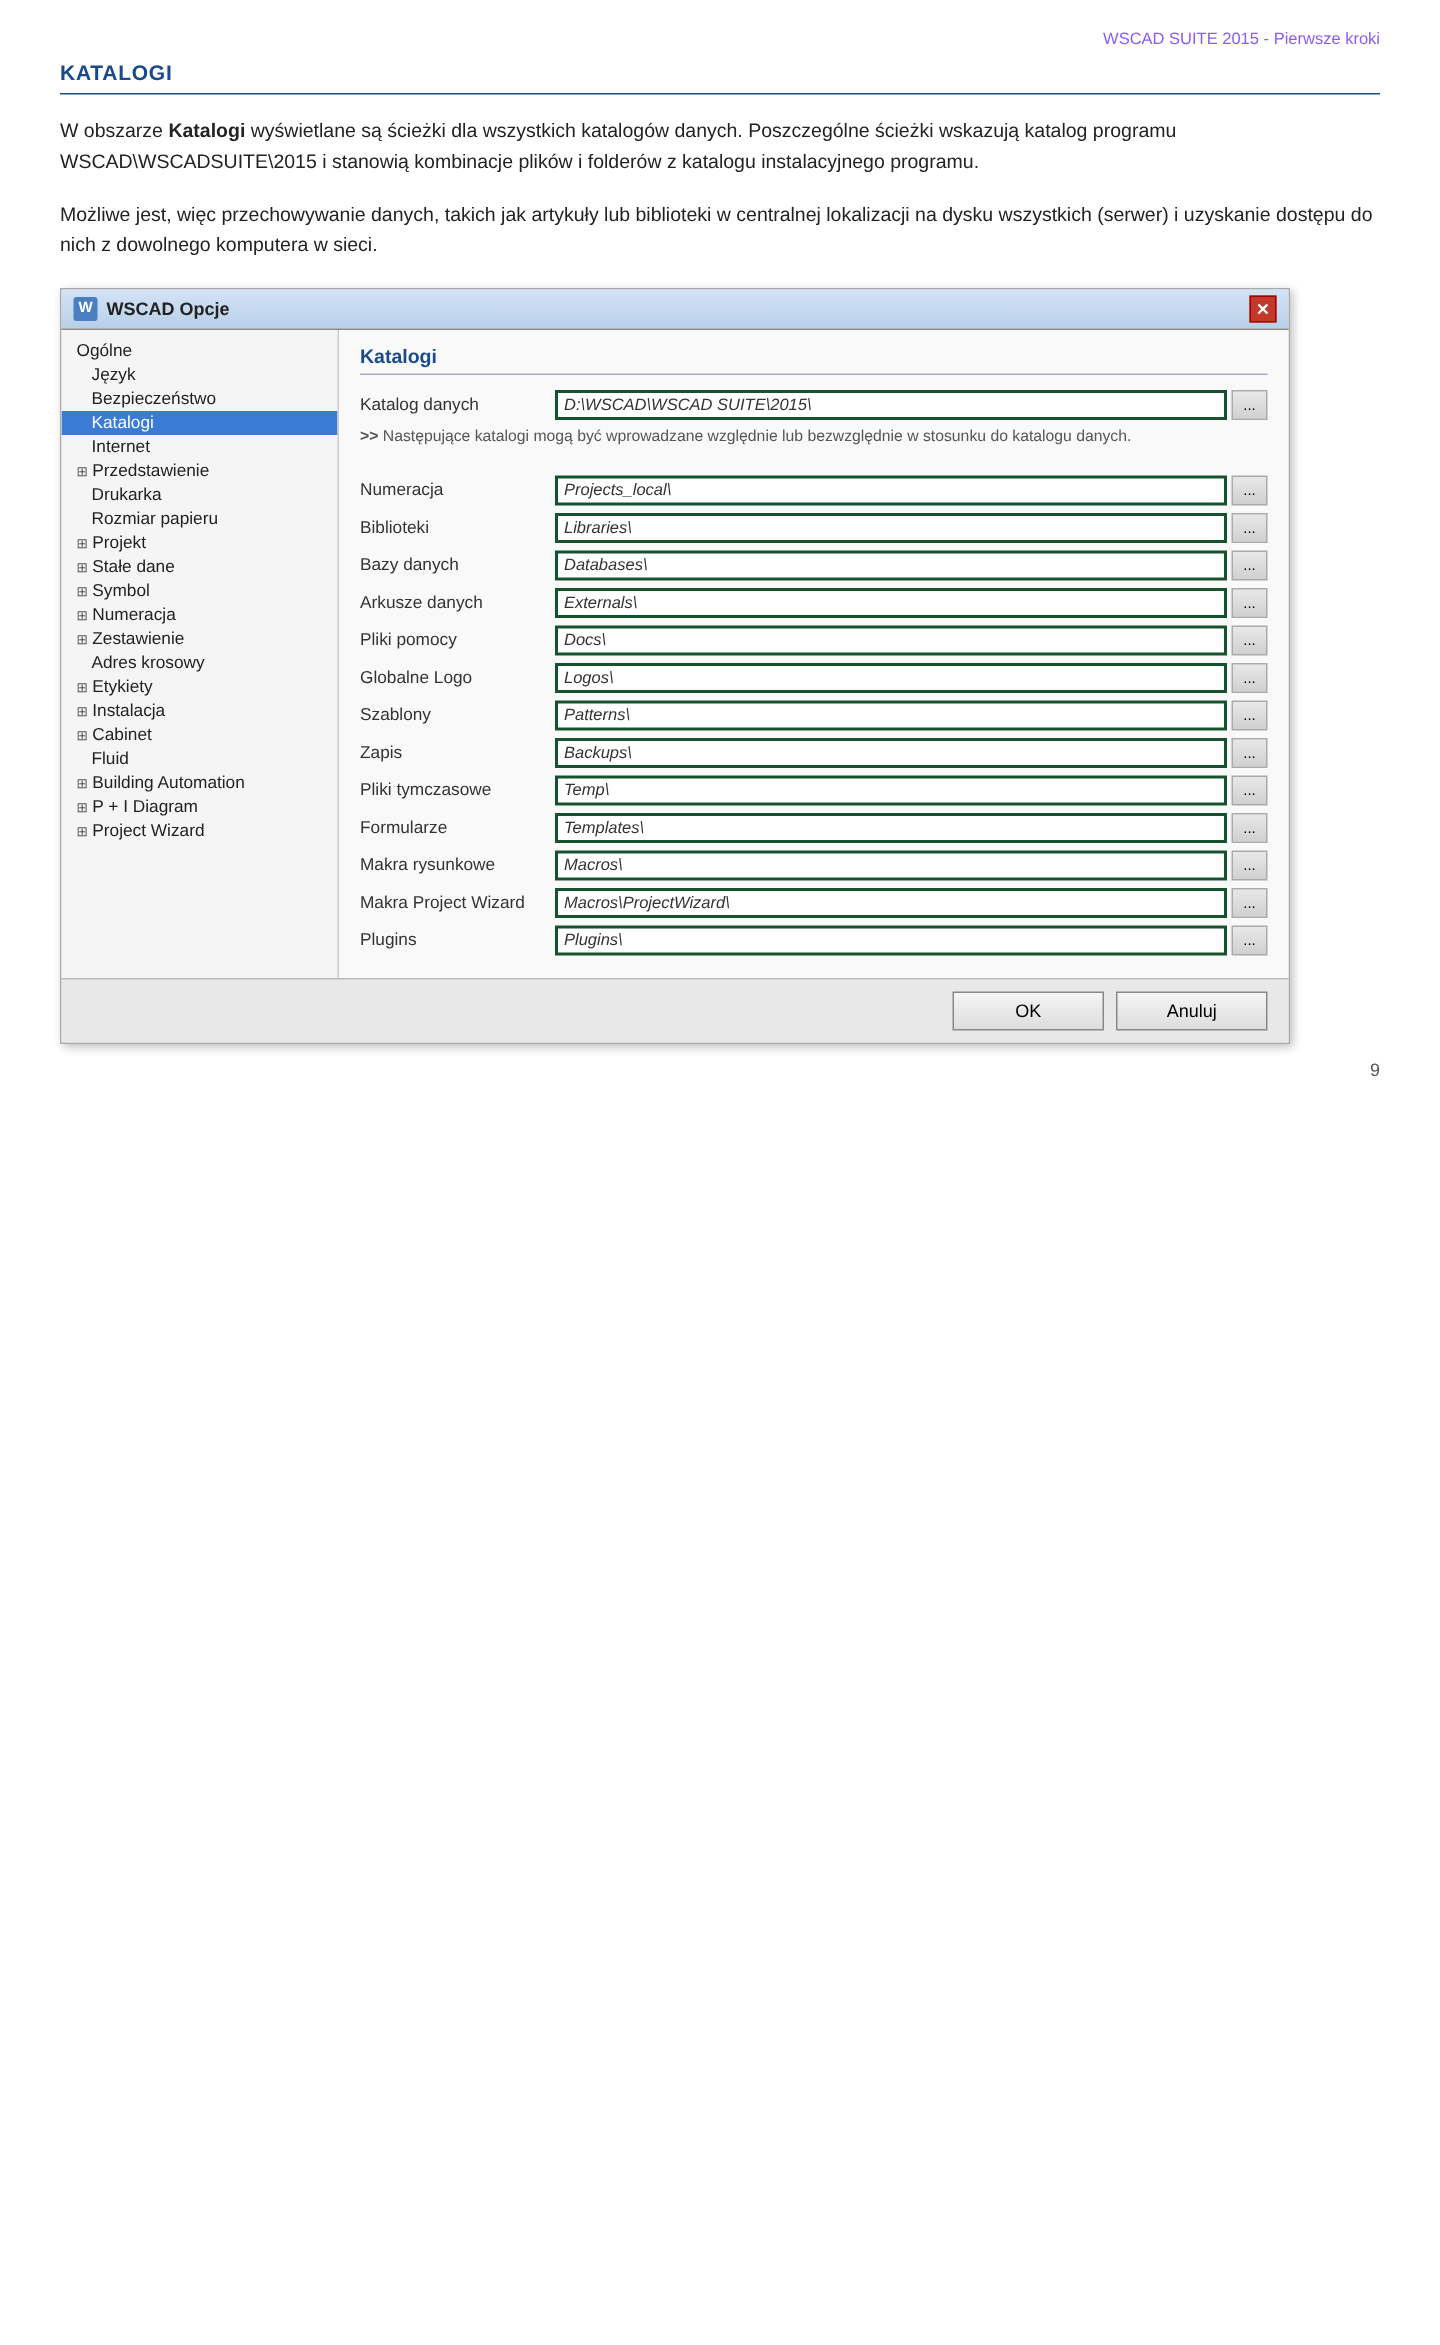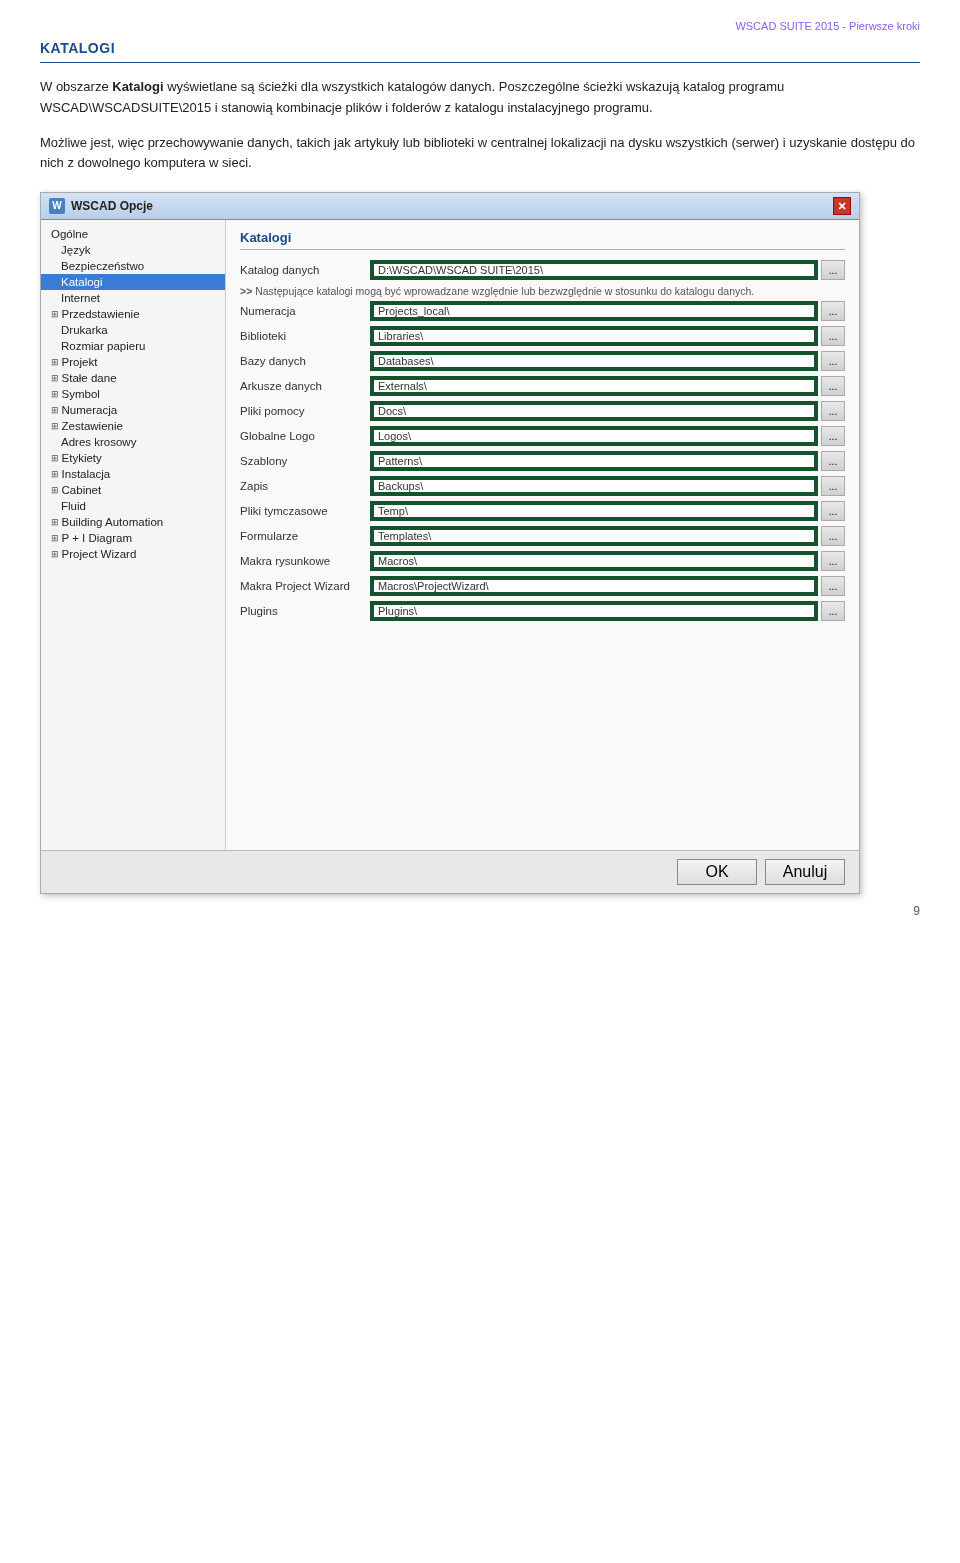--- a/index.html
+++ b/index.html
@@ -81,21 +81,21 @@
       height: 18px;
       font-size: 11px;
       cursor: pointer;
       display: flex;
       align-items: center;
       justify-content: center;
       font-weight: bold;
     }
     .dialog-body {
       display: flex;
-      height: 630px;
+      height: 432px;
     }
     .sidebar {
       width: 185px;
       background: #f5f5f5;
       border-right: 1px solid #ccc;
       padding: 6px 0;
       overflow-y: auto;
       font-size: 11.5px;
     }
     .sidebar-item {
@@ -138,62 +138,63 @@
     }
     .catalog-label {
       width: 130px;
       font-size: 11.5px;
       color: #333;
       flex-shrink: 0;
     }
     .catalog-input {
       flex: 1;
       height: 20px;
-      border: 4px solid #14532d;
+      border: 2px solid #14532d;
       background: white;
       font-size: 11px;
       padding: 0 4px;
       color: #333;
+      font-style: italic;
     }
     .catalog-btn {
       width: 24px;
       height: 20px;
       border: 1px solid #aaa;
       background: linear-gradient(to bottom, #e8e8e8, #d0d0d0);
       font-size: 10px;
       cursor: pointer;
       margin-left: 3px;
       display: flex;
       align-items: center;
       justify-content: center;
     }
     .info-row {
       font-size: 10.5px;
       color: #555;
-      margin-bottom: 4px;
+      margin-bottom: 20px;
       margin-top: 2px;
     }
     .info-row::before {
       content: ">> ";
       font-weight: bold;
     }
     .dialog-footer {
       background: #e8e8e8;
       border-top: 1px solid #bbb;
       padding: 8px 14px;
       display: flex;
       justify-content: flex-end;
       gap: 8px;
     }
     .footer-btn {
-      width: 80px;
+      width: 101px;
       height: 26px;
       border: 1px solid #888;
       background: linear-gradient(to bottom, #f5f5f5, #ddd);
-      font-size: 16px;
+      font-size: 12px;
       cursor: pointer;
       display: flex;
       align-items: center;
       justify-content: center;
     }
   </style>
 </head>
 <body>
 
 <div class="page-header">

